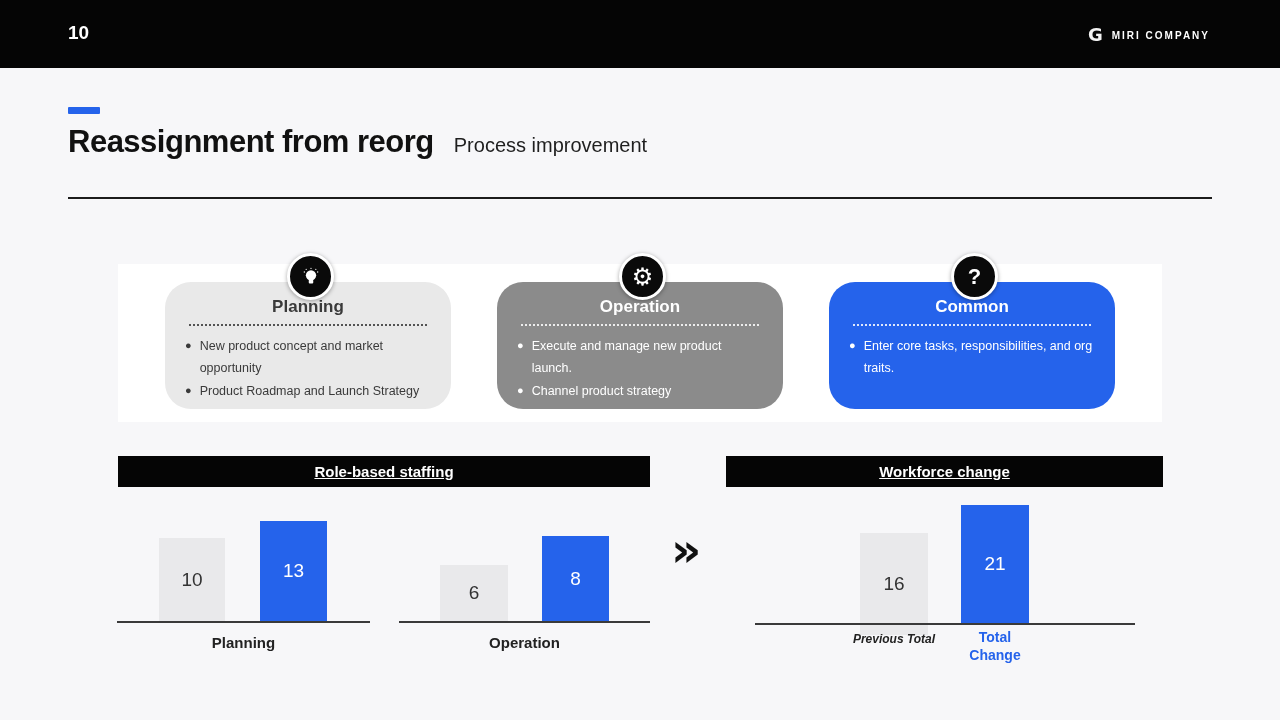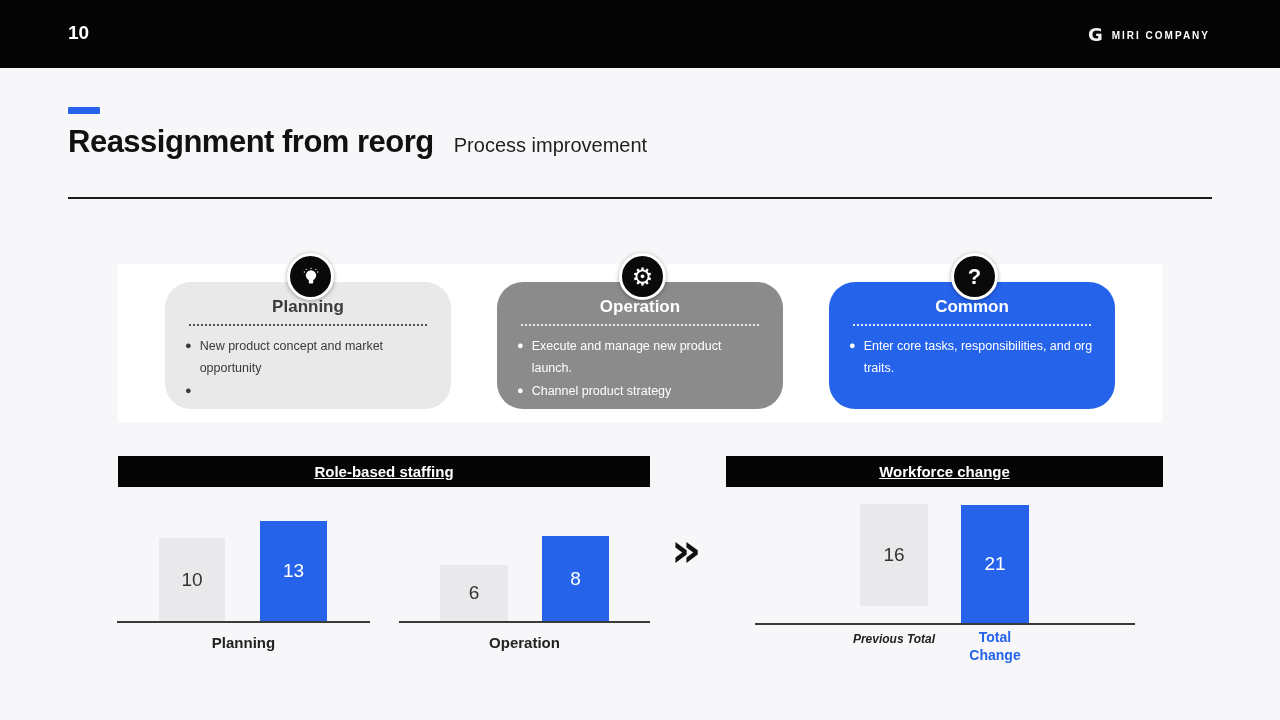--- a/index.html
+++ b/index.html
@@ -70,21 +70,21 @@
   .bl-work { left:755px; top:623px; width:380px; }
 
   .bar { position:absolute; display:flex; align-items:center; justify-content:center;
          font-size:19px; }
   .bar-gray { background:#e9e9eb; color:#333333; }
   .bar-blue { background:#2563eb; color:#ffffff; }
   .bar-p1 { left:159px; top:538px; width:66px; height:83px; }
   .bar-p2 { left:260px; top:521px; width:67px; height:100px; }
   .bar-o1 { left:440px; top:565px; width:68px; height:56px; }
   .bar-o2 { left:542px; top:536px; width:67px; height:85px; }
-  .bar-w1 { left:860px; top:504px; width:68px; height:102px; }
+  .bar-w1 { left:860px; top:533px; width:68px; height:102px; }
   .bar-w2 { left:961px; top:505px; width:68px; height:118px; }
 
   .cat-label { position:absolute; text-align:center; font-weight:bold; font-size:15px; color:#222222; }
   .cl-plan { left:117px; top:634px; width:253px; }
   .cl-oper { left:399px; top:634px; width:251px; }
   .cl-prev { left:844px; top:632px; width:100px; font-size:12px; line-height:1.25;font-style:italic; }
   .cl-total { left:960px; top:629px; width:70px; font-size:14px; line-height:1.25; color:#2563eb; }
 
   .chevrons {
     position:absolute; left:671px; top:522px;
@@ -117,20 +117,21 @@
   <div class="card card-0">
     <div class="card-title">Planning</div>
     <div class="card-dots"></div>
     <div class="bullets">
       <div class="bullet">
         <span class="dot">●</span>
         <span>New product concept and market opportunity</span>
       </div>
       <div class="bullet">
         <span class="dot">●</span>
+        <span>Product Roadmap and Launch Strategy</span>
       </div>
     </div>
   </div>
 
   <div class="card card-1">
     <div class="card-title">Operation</div>
     <div class="card-dots"></div>
     <div class="bullets">
       <div class="bullet">
         <span class="dot">●</span>

